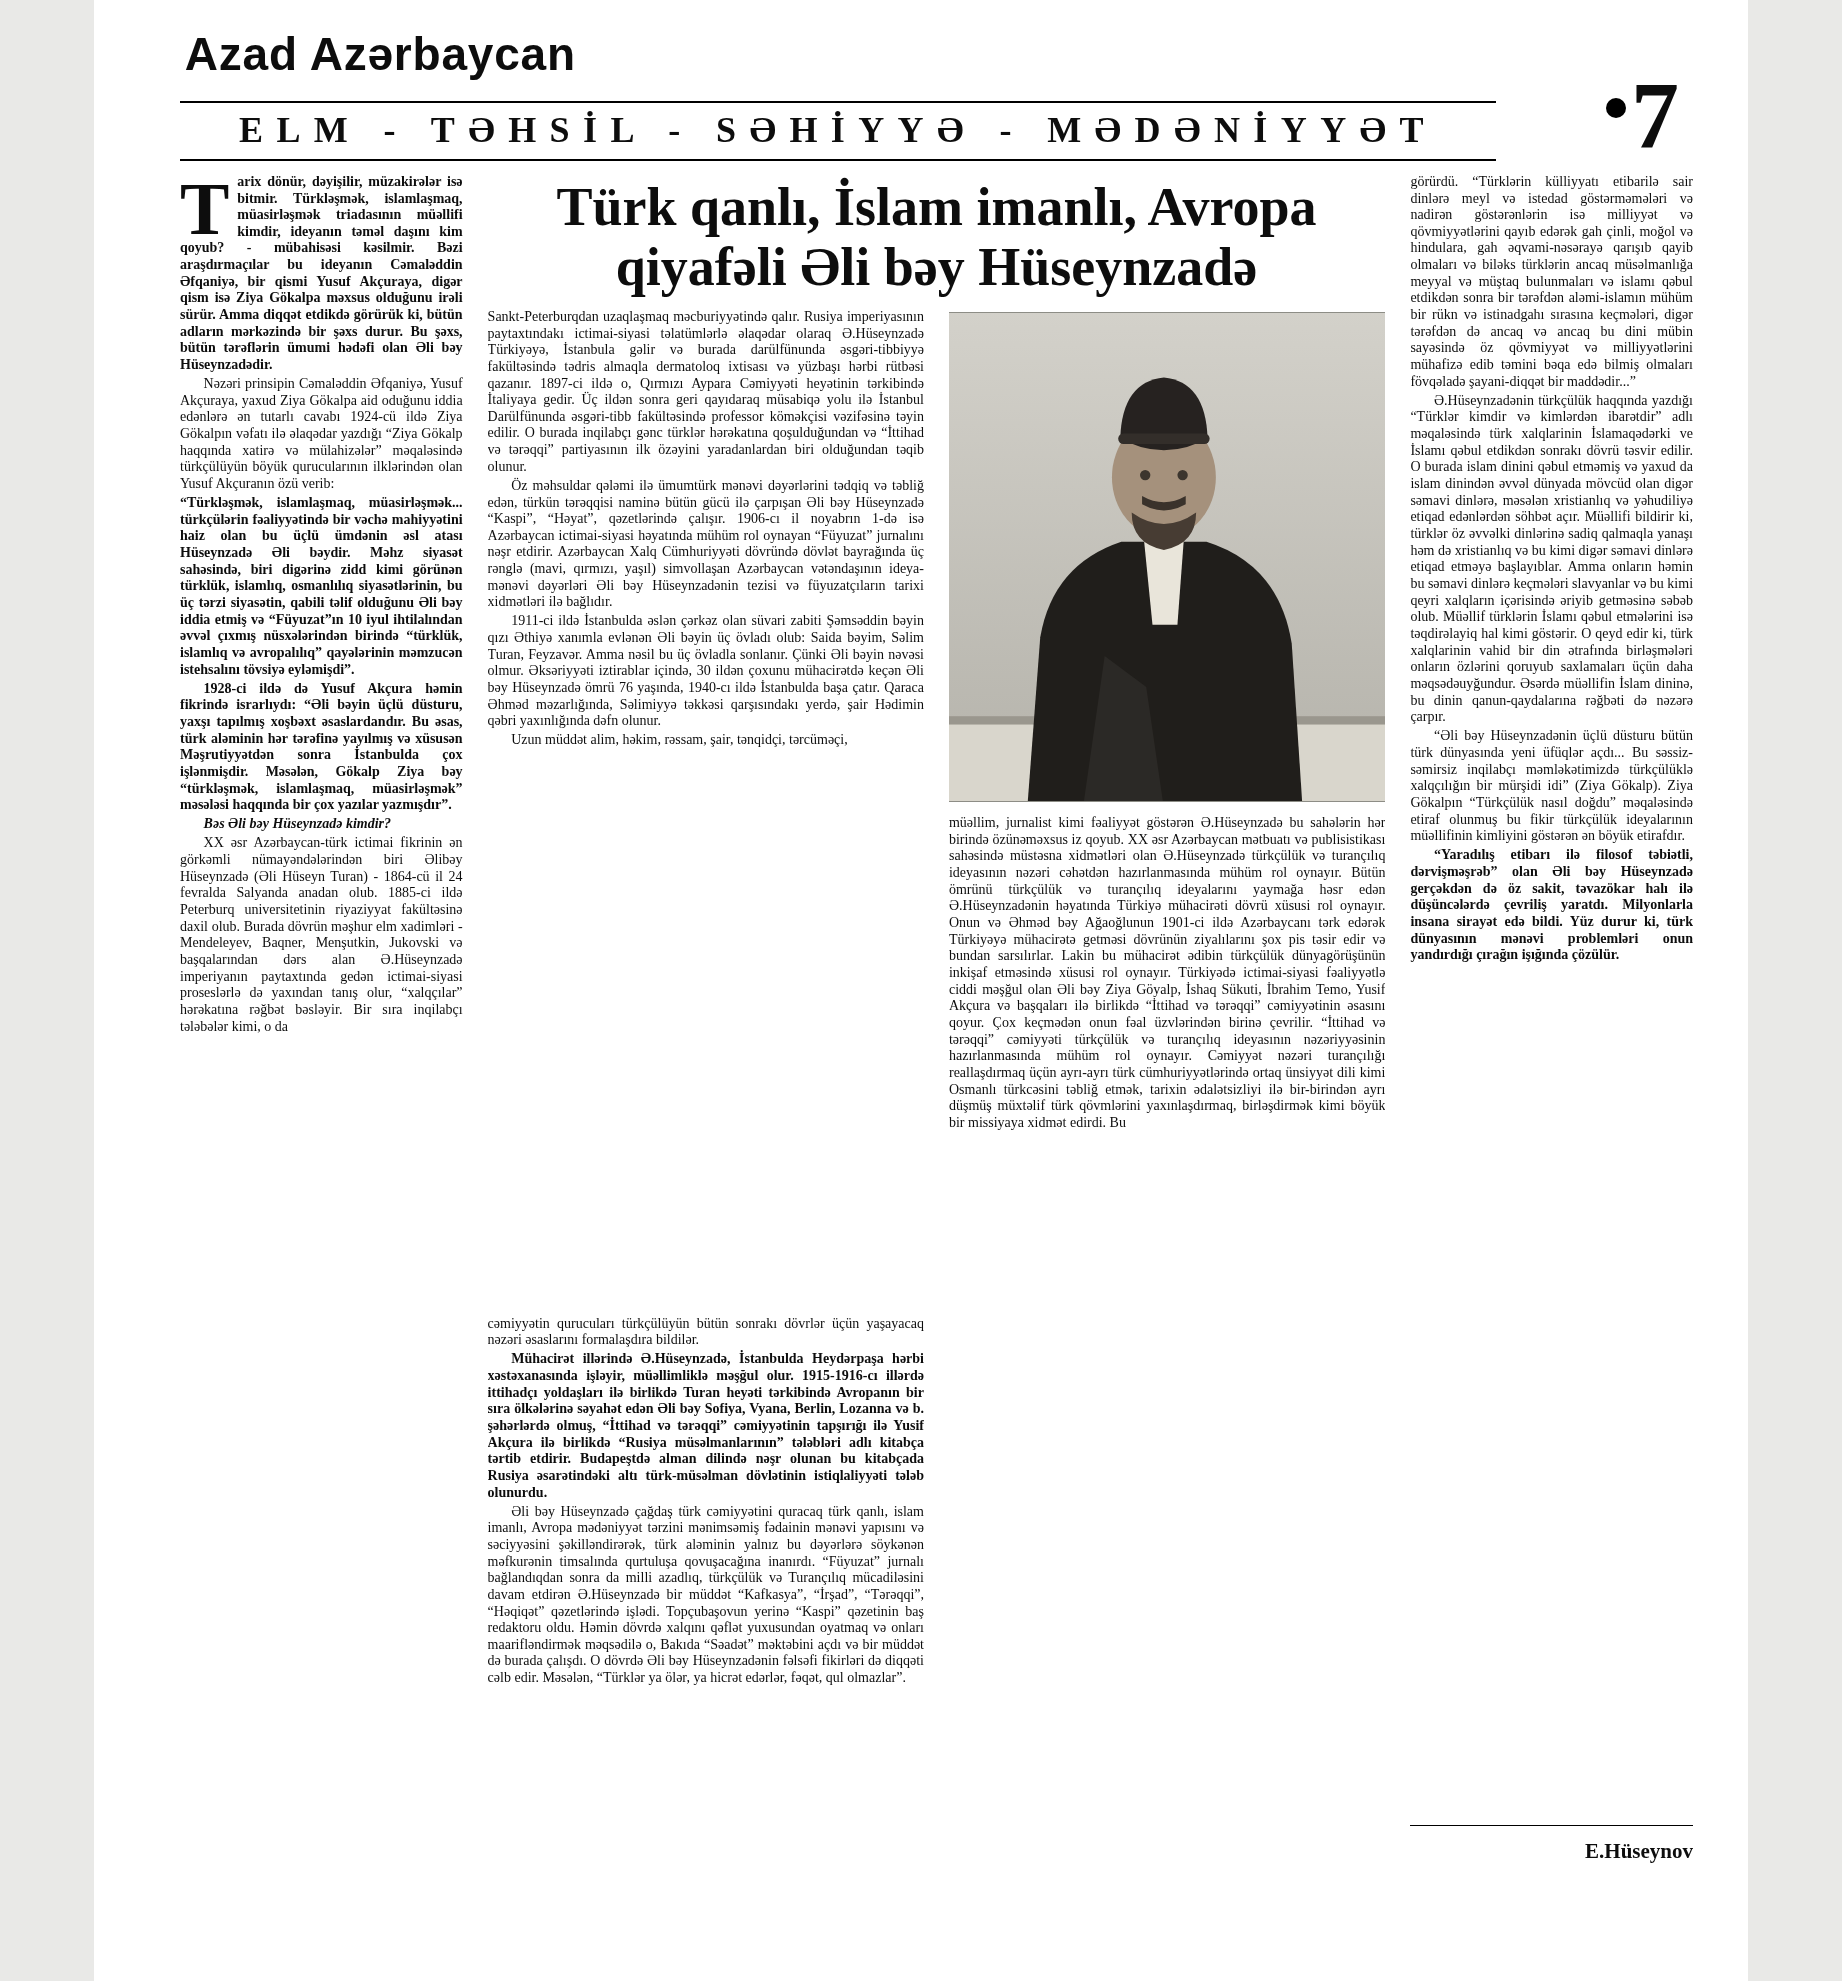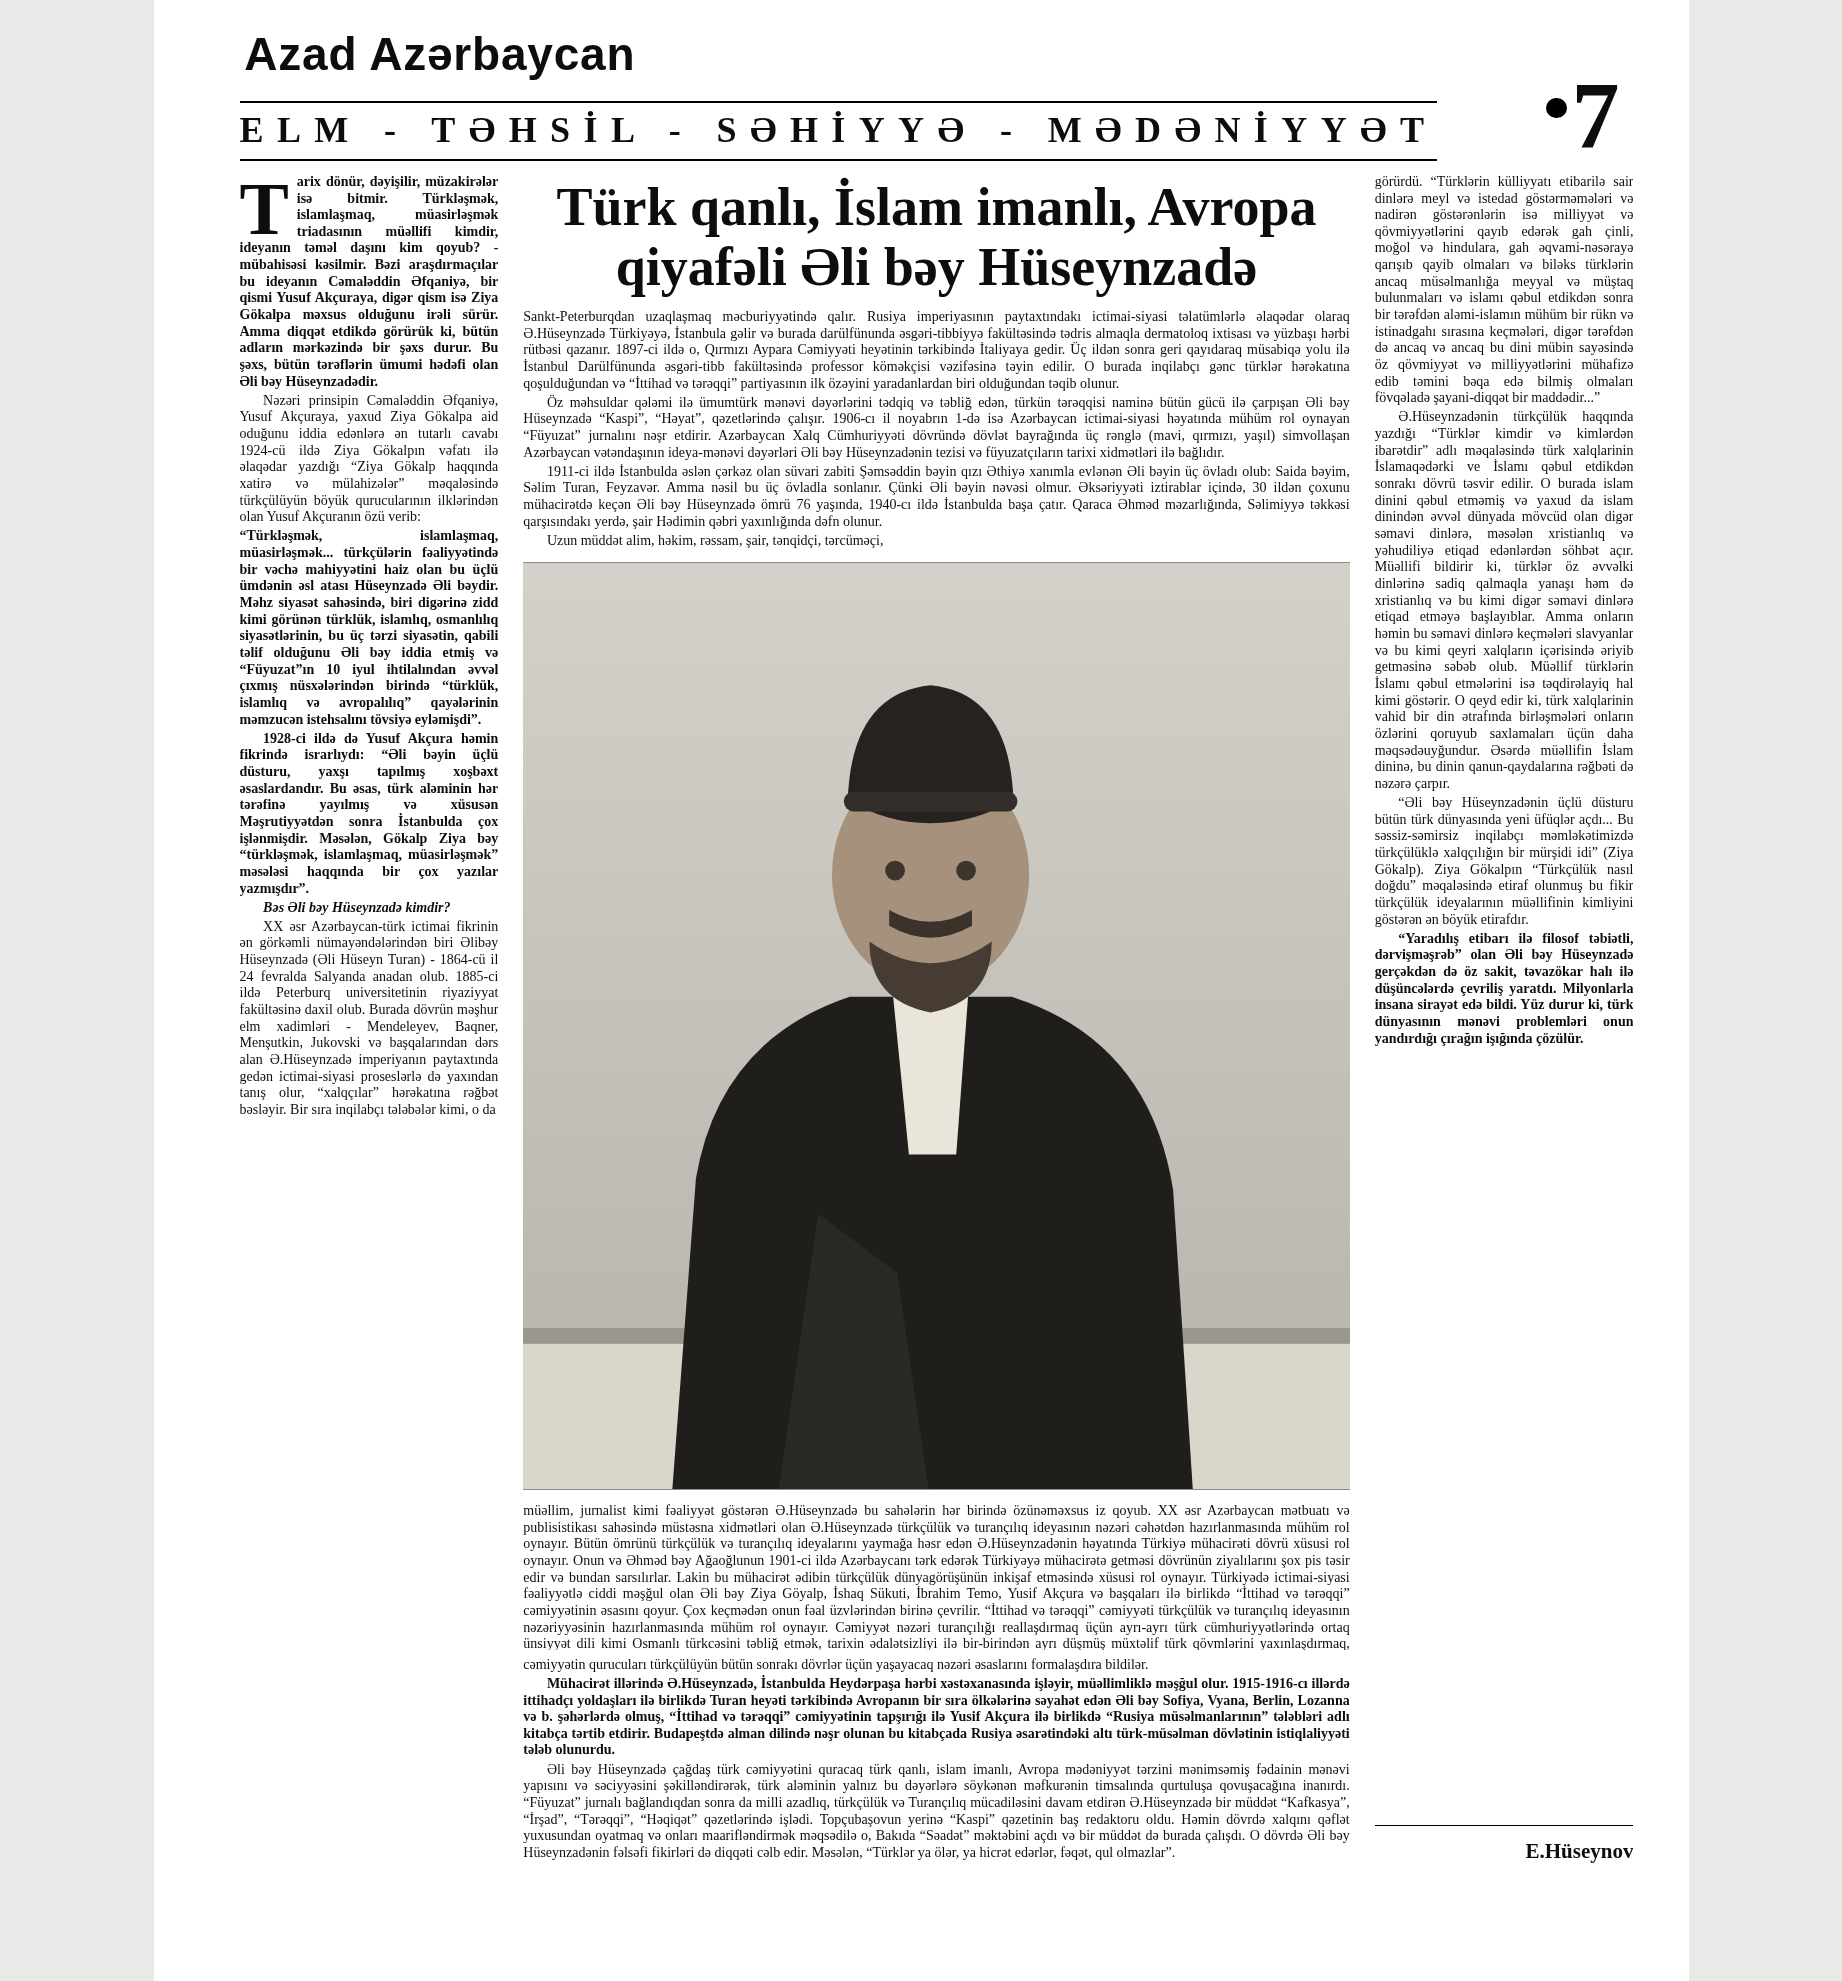--- a/index.html
+++ b/index.html
@@ -1,18 +1,18 @@
 <!DOCTYPE html>
 <html style="font-size:12.6px"><head>
 <meta charset="utf-8">
 <style>
   html,body { margin:0; padding:0; background:#e9e9e7; }
   .page {
     position:relative;
-    width:1535px; height:1981px;
+    width:1654px; height:1981px;
     margin:0 auto;
     background:#ffffff;
     box-sizing:border-box;
     padding:22px 55px 23.6px 86px;
     font-family:"Liberation Serif", serif;
     color:#0d0d0d;
     overflow:hidden;
   }
   
   .logo {
@@ -63,21 +63,21 @@
     display:grid;
     grid-template-columns:repeat(5, 1fr);
     gap:0 25px;
     margin-top:12.6px;
     height:1690px;
   }
   .col { overflow:hidden; min-height:0; }
   .center { grid-column:2 / 5; display:flex; flex-direction:column; min-height:0; }
   .center-cols {
     display:grid;
-    grid-template-columns:repeat(1, 1fr);
+    grid-template-columns:repeat(2, 1fr);
     gap:7px 25px;
     flex:1; min-height:0;
   }
   h1.headline {
     font-size:54px;
     line-height:1.12;
     font-weight:bold;
     text-align:center;
     margin:3.1px auto 11px;
     max-width:912px;

